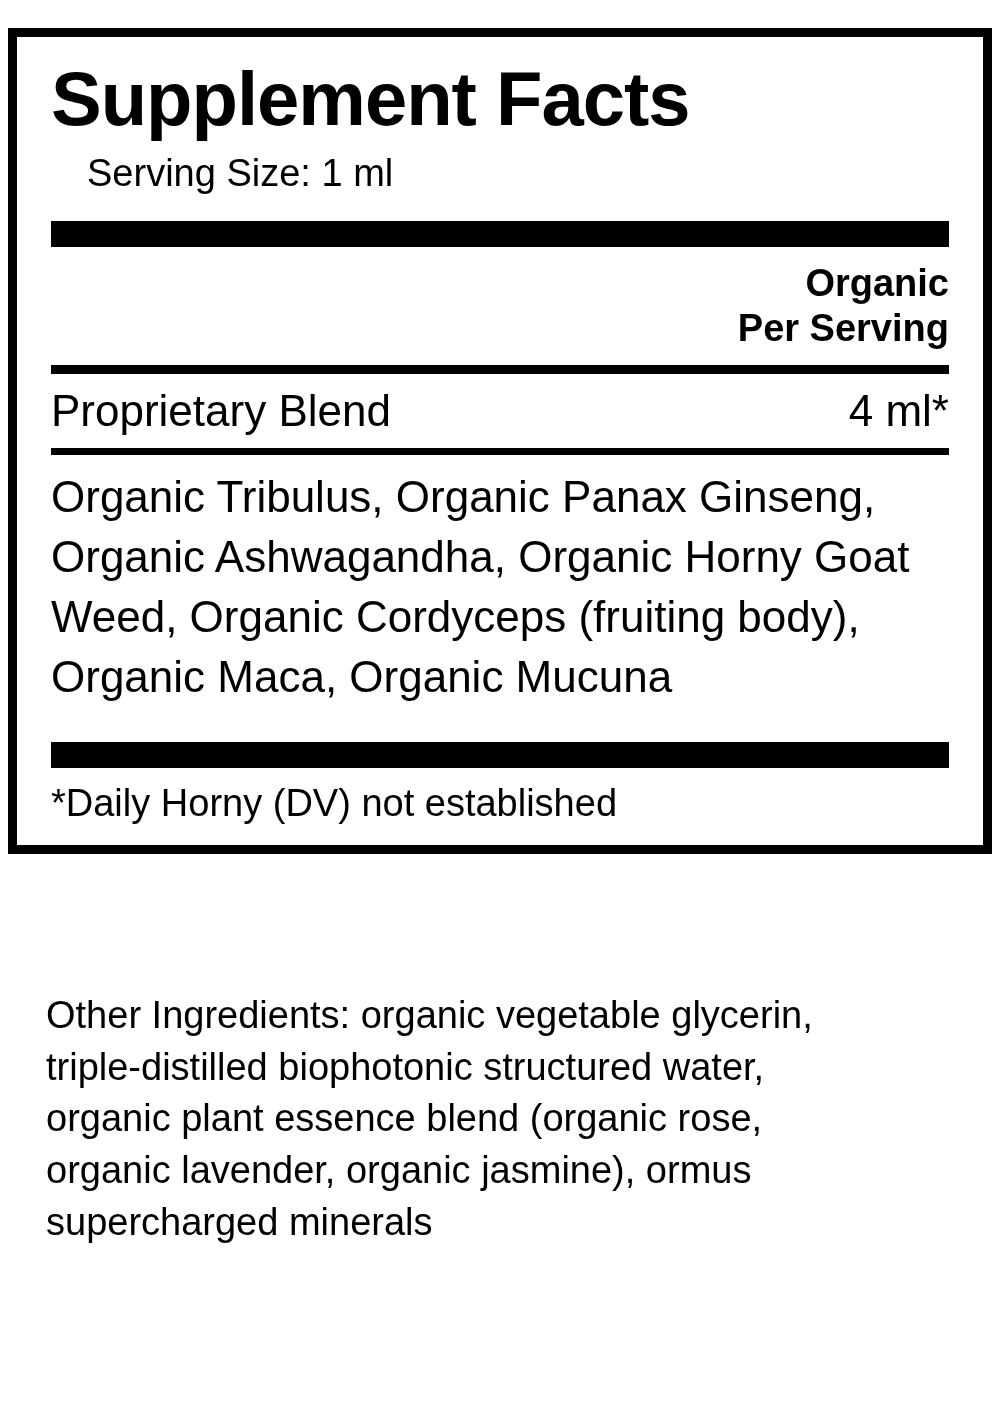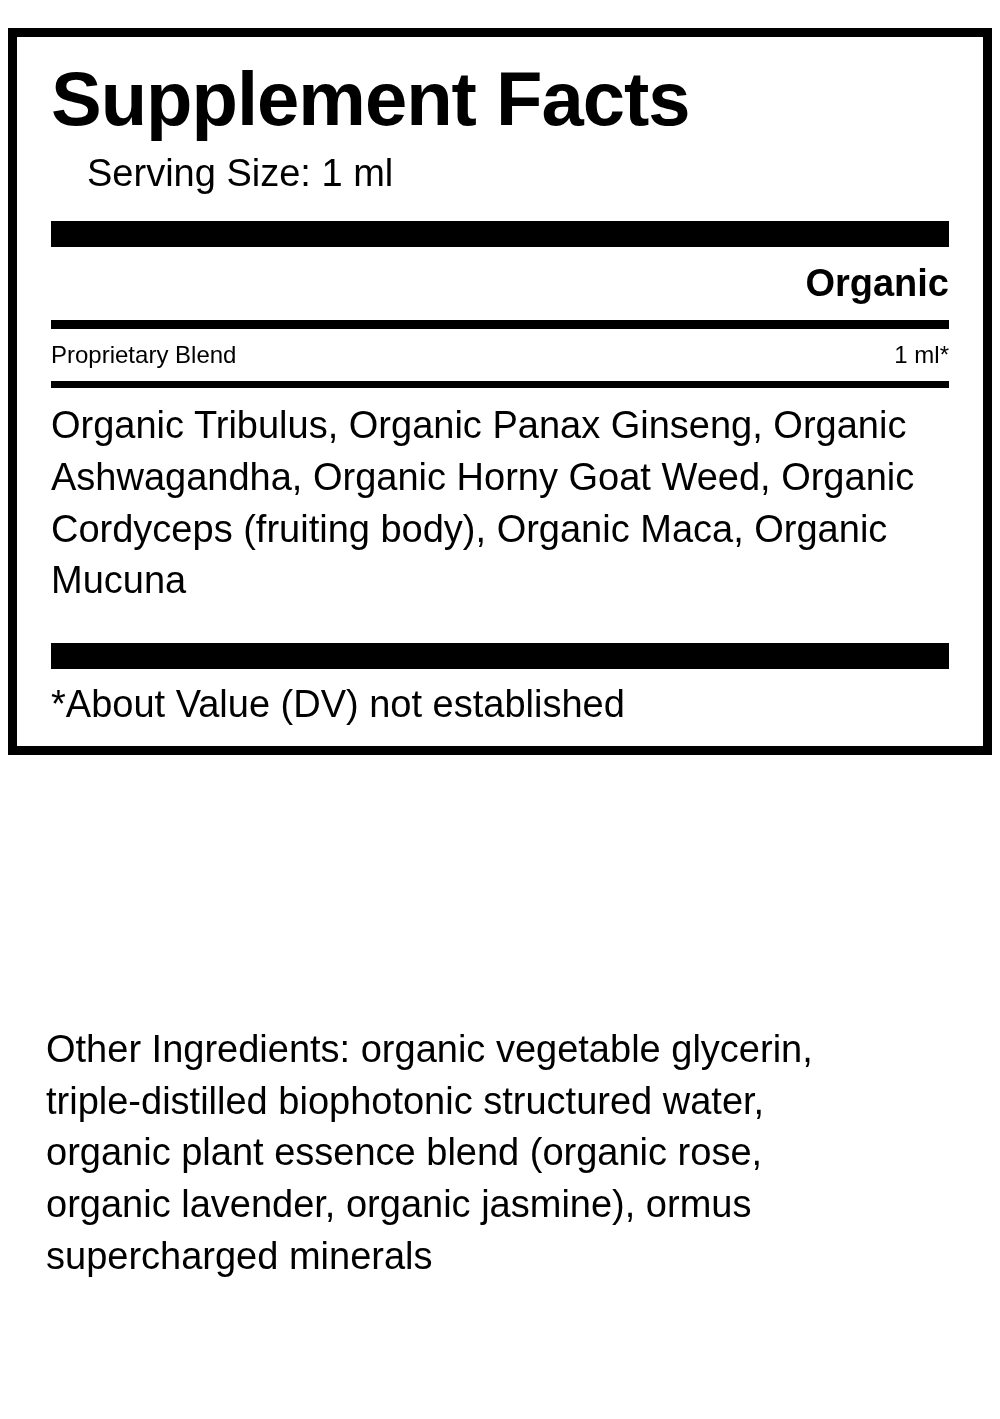--- a/index.html
+++ b/index.html
@@ -63,43 +63,43 @@
     text-align: right;
     font-size: 38px;
     font-weight: bold;
     line-height: 1.18;
     padding: 14px 0 14px 0;
   }
   .blend-row {
     display: flex;
     justify-content: space-between;
     align-items: flex-start;
-    font-size: 24px;
+    font-size: 44px;
     padding: 12px 0 12px 0;
     gap: 48px;
   }
   .blend-name {
     font-weight: normal;
   }
   .blend-amount {
     font-weight: normal;
   }
   .ingredients {
-    font-size: 38px;
+    font-size: 44px;
     line-height: 1.36;
     padding: 12px 0 14px 0;
   }
   .footnote {
     font-size: 38px;
     padding: 14px 0 2px 0;
   }
   .other-ingredients {
     position: absolute;
     left: 46px;
-    top: 1024px;
+    top: 990px;
     width: 830px;
     font-size: 38px;
     line-height: 1.36;
   }
 </style>
 </head>
 <body>
 
 <div class="page">
 
@@ -107,34 +107,35 @@
 
     <div class="title">Supplement Facts</div>
 
     <div class="serving-line">Serving Size: 1 ml</div>
 
 
     <div class="rule-thick"></div>
 
     <div class="amount-head">
       <div>Organic</div>
+      <div>Per Serving</div>
     </div>
 
     <div class="rule-medium"></div>
 
     <div class="blend-row">
       <div class="blend-name">Proprietary Blend</div>
-      <div class="blend-amount">1 ml*</div>
+      <div class="blend-amount">4 ml*</div>
     </div>
 
     <div class="rule-thin"></div>
 
     <div class="ingredients">Organic Tribulus, Organic Panax Ginseng, Organic Ashwagandha, Organic Horny Goat Weed, Organic Cordyceps (fruiting body), Organic Maca, Organic Mucuna</div>
 
     <div class="rule-thick"></div>
 
-    <div class="footnote">*About Value (DV) not established</div>
+    <div class="footnote">*Daily Horny (DV) not established</div>
 
   </div>
 
   <div class="other-ingredients">Other Ingredients: organic vegetable glycerin, triple-distilled biophotonic structured water, organic plant essence blend (organic rose, organic lavender, organic jasmine), ormus supercharged minerals</div>
 
 </div>
 
 </body></html>

